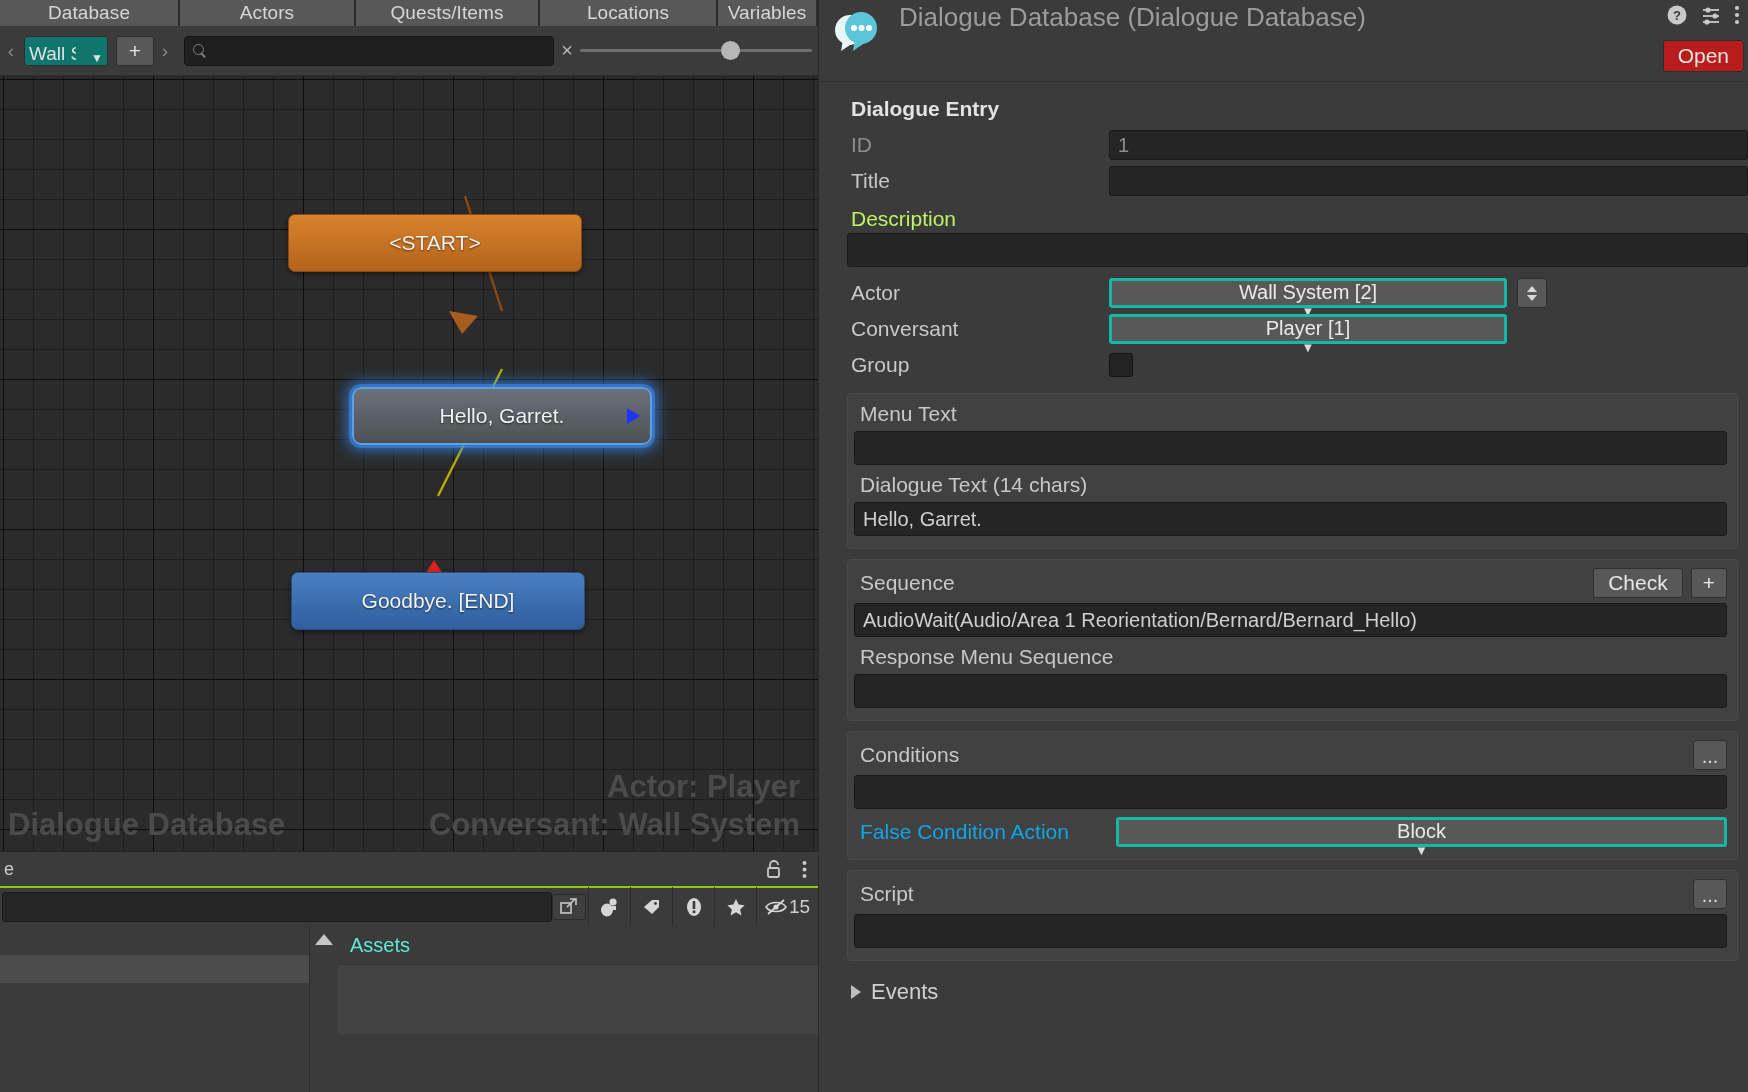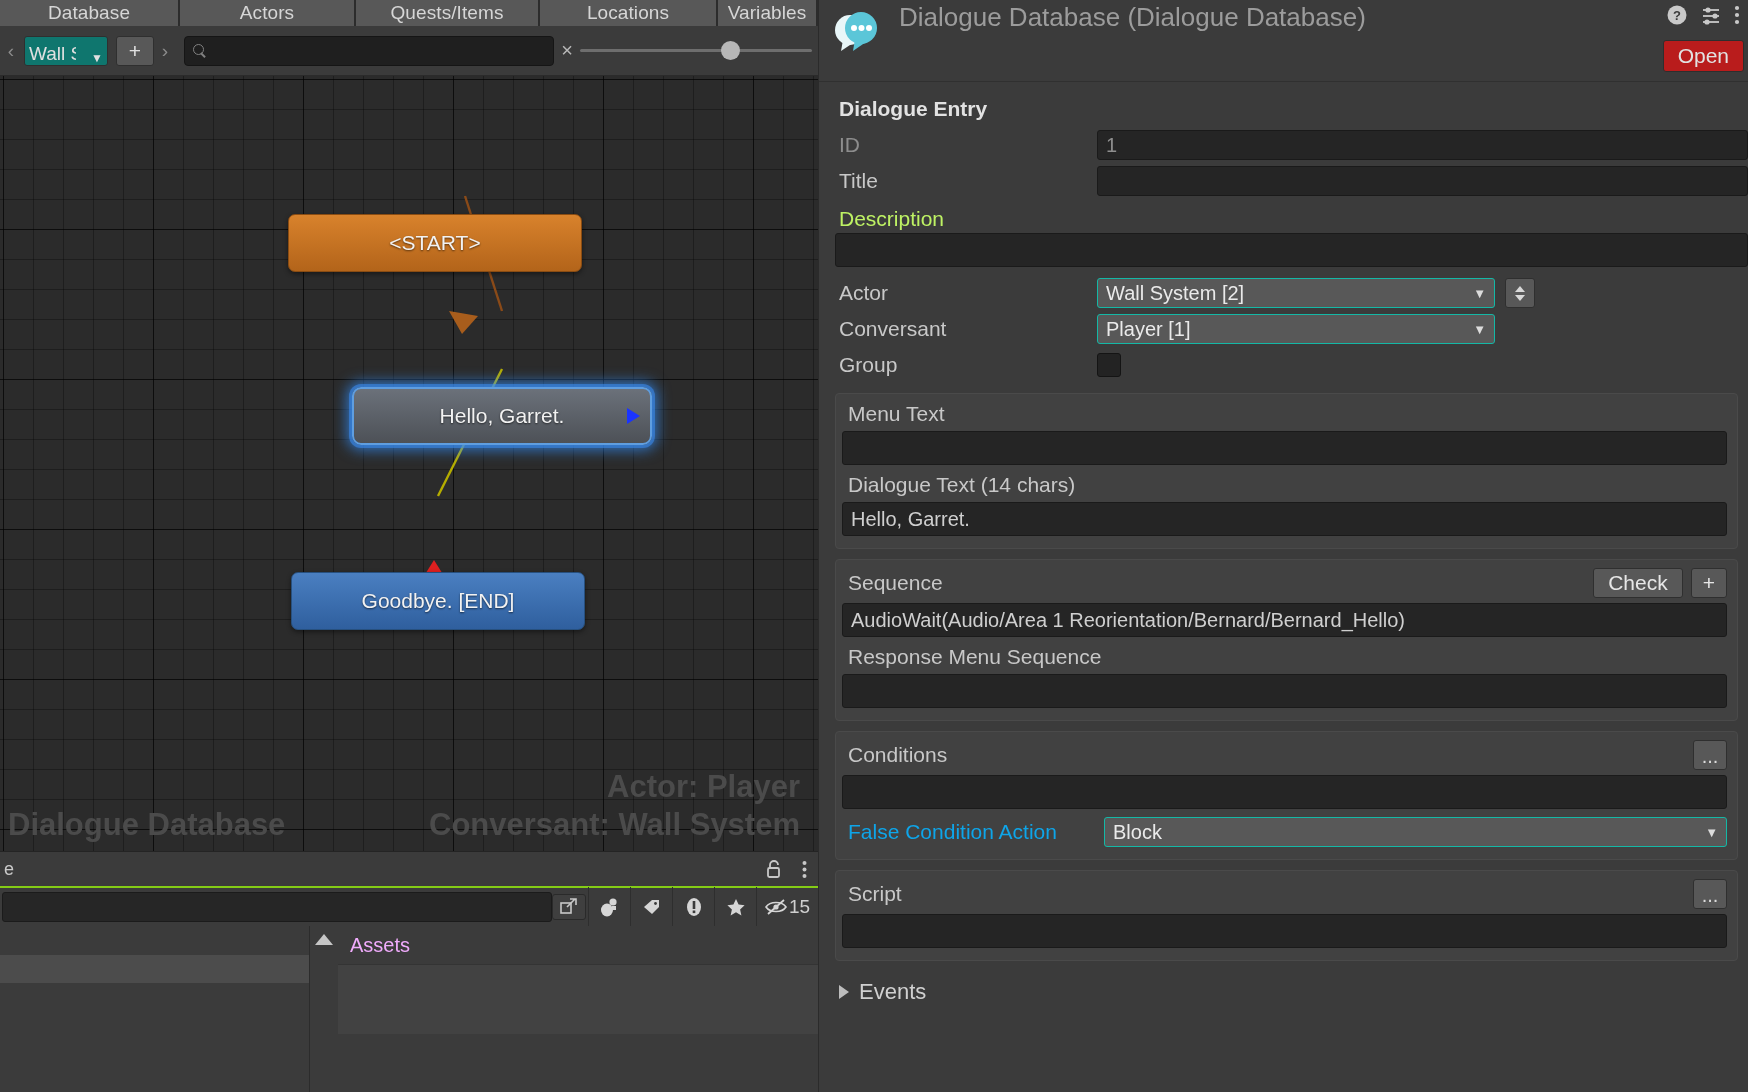--- a/index.html
+++ b/index.html
@@ -105,54 +105,54 @@
   .sbtn.wide { width: 62px; gap: 2px; font-size: 19px; color: #cfcfcf; }
   .popoutbtn { width: 34px; height: 26px; margin-right: 2px; background:#3f3f3f; border:1px solid #2a2a2a;
                border-radius:3px; display:flex; align-items:center; justify-content:center; }
 
   .projectrow { position: absolute; left: 0; top: 926px; width: 818px; height: 166px; background: #383838; display:flex; }
   .projleft { width: 310px; background: #3b3b3b; border-right: 1px solid #2c2c2c; }
   .projleft .sel { margin-top: 29px; height: 28px; background: #4c4c4c; }
   .projsplit { width: 28px; background:#3b3b3b; display:flex; justify-content:center; padding-top: 8px; }
   .projright { flex: 1; background: #3b3b3b; }
   .assetsbar { height: 38px; display: flex; align-items: center; padding-left: 12px;
-               font-size: 20px; color: #f0abfc; }
+               font-size: 20px; color: #5eead4; }
   .assetsbody { height: 70px; background: #424242; border-top:1px solid #343434; }
   .uptri { width:0;height:0;border-left:9px solid transparent;border-right:9px solid transparent;
            border-bottom:11px solid #c6c6c6; }
 
   
   .inspector { position: absolute; left: 818px; top: 0; width: 930px; height: 1092px; background: #3b3b3b;
                border-left: 1px solid #2b2b2b; }
   .insp-header { height: 82px; position: relative; border-bottom: 1px solid #303030; }
   .insp-icon { position: absolute; left: 12px; top: 8px; width: 54px; height: 48px; }
   .insp-title { position: absolute; left: 80px; top: 2px; font-size: 26px; color: #9c9c9c; white-space: nowrap; }
   .insp-tools { position: absolute; right: 8px; top: 4px; display: flex; align-items: center; gap: 12px; }
   .icon-btn { color: #c9c9c9; display: flex; align-items: center; justify-content: center; }
   .openbtn { position: absolute; right: 4px; top: 40px; height: 32px; padding: 0 14px;
              background: #b91c1c; border: 1px solid #2e2e2e; border-radius: 3px;
              color: #e2e2e2; font-size: 21px; display: flex; align-items: center; }
 
-  .insp-body { position: absolute; left: 0; top: 83px; right: 0; bottom: 0; padding: 0 0 0 2px; overflow: hidden; }
+  .insp-body { position: absolute; left: 0; top: 83px; right: 0; bottom: 0; padding: 0 0 0 14px; overflow: hidden; }
 
   .sec-title { font-size: 21px; color: #e2e2e2; font-weight: bold; margin: 14px 0 6px 18px; }
   .row { display: flex; align-items: center; height: 36px; }
   .row .lbl { width: 276px; font-size: 21px; color: #c8c8c8; padding-left: 18px; }
   .row .lbl.dim { color: #8d8d8d; }
   .field { flex: 1; height: 30px; background: #252525; border: 1px solid #1a1a1a; border-radius: 3px;
            display: flex; align-items: center; padding: 0 8px; font-size: 20px; color: #b8b8b8; }
   .field.ro { color: #8e8e8e; }
   .fullfield { height: 34px; margin: 2px 0 0 14px; background: #252525; border: 1px solid #1a1a1a;
                border-radius: 3px; display: flex; align-items: center; padding: 0 8px;
                font-size: 20px; color: #cfcfcf; }
   .lblblock { font-size: 21px; color: #bef264; padding-left: 18px; margin-top: 8px; }
 
-  .dd { height: 30px; background: #585858; border: 1px solid #14b8a6; border-radius: 3px;
+  .dd { height: 30px; background: #585858; border: 3px solid #14b8a6; border-radius: 3px;
         display: flex; align-items: center; padding: 0 8px; font-size: 20px; color: #eaeaea;
-        justify-content: space-between; }
+        justify-content: space-between; flex-direction: column; }
   .dd .caret { font-size: 13px; color: #dcdcdc; }
   .stepper { width: 30px; height: 30px; margin-left: 10px; background: #585858; border: 1px solid #2f2f2f;
              border-radius: 3px; display: flex; flex-direction: column; align-items: center;
              justify-content: center; gap: 3px; }
   .stepper i { width:0;height:0;border-left:5px solid transparent;border-right:5px solid transparent; }
   .stepper i.up { border-bottom: 6px solid #d8d8d8; }
   .stepper i.dn { border-top: 6px solid #d8d8d8; }
 
   .checkbox { width: 24px; height: 24px; background: #232323; border: 1px solid #141414; border-radius: 3px; }
 

